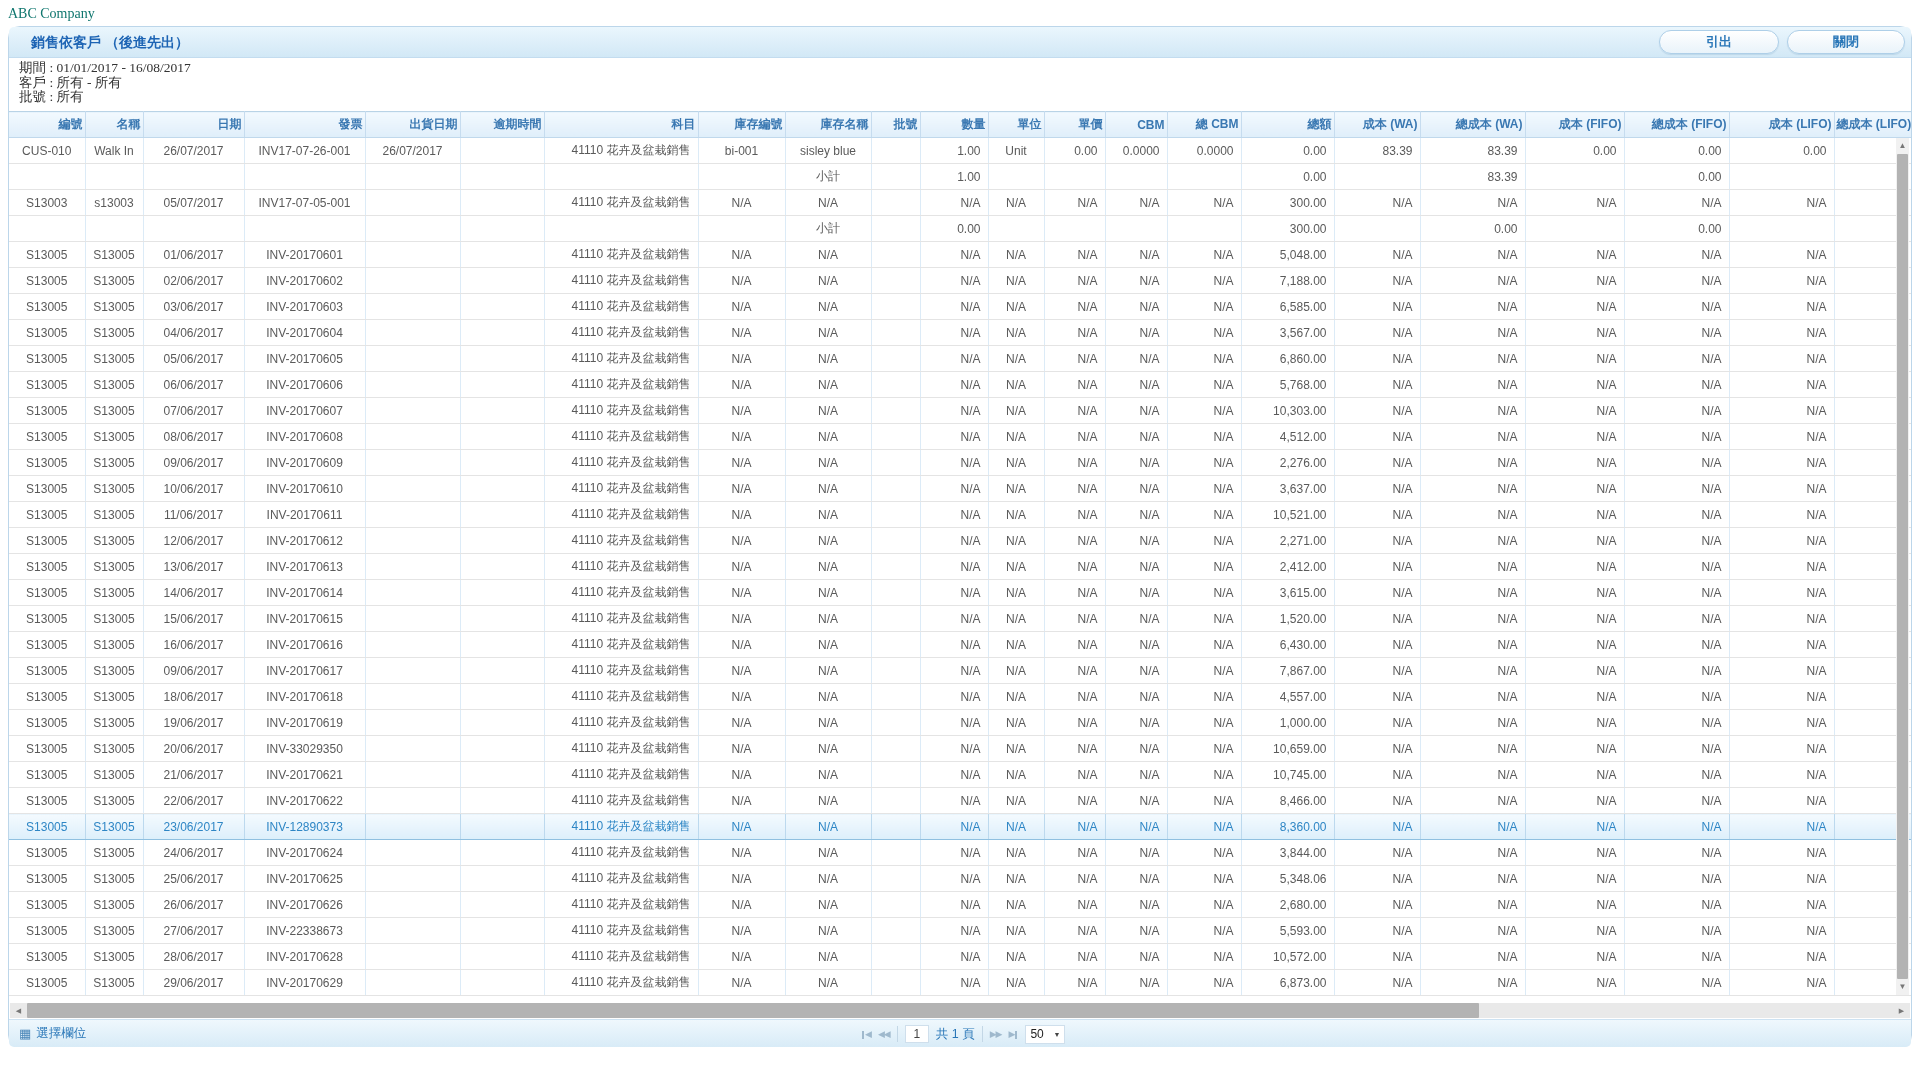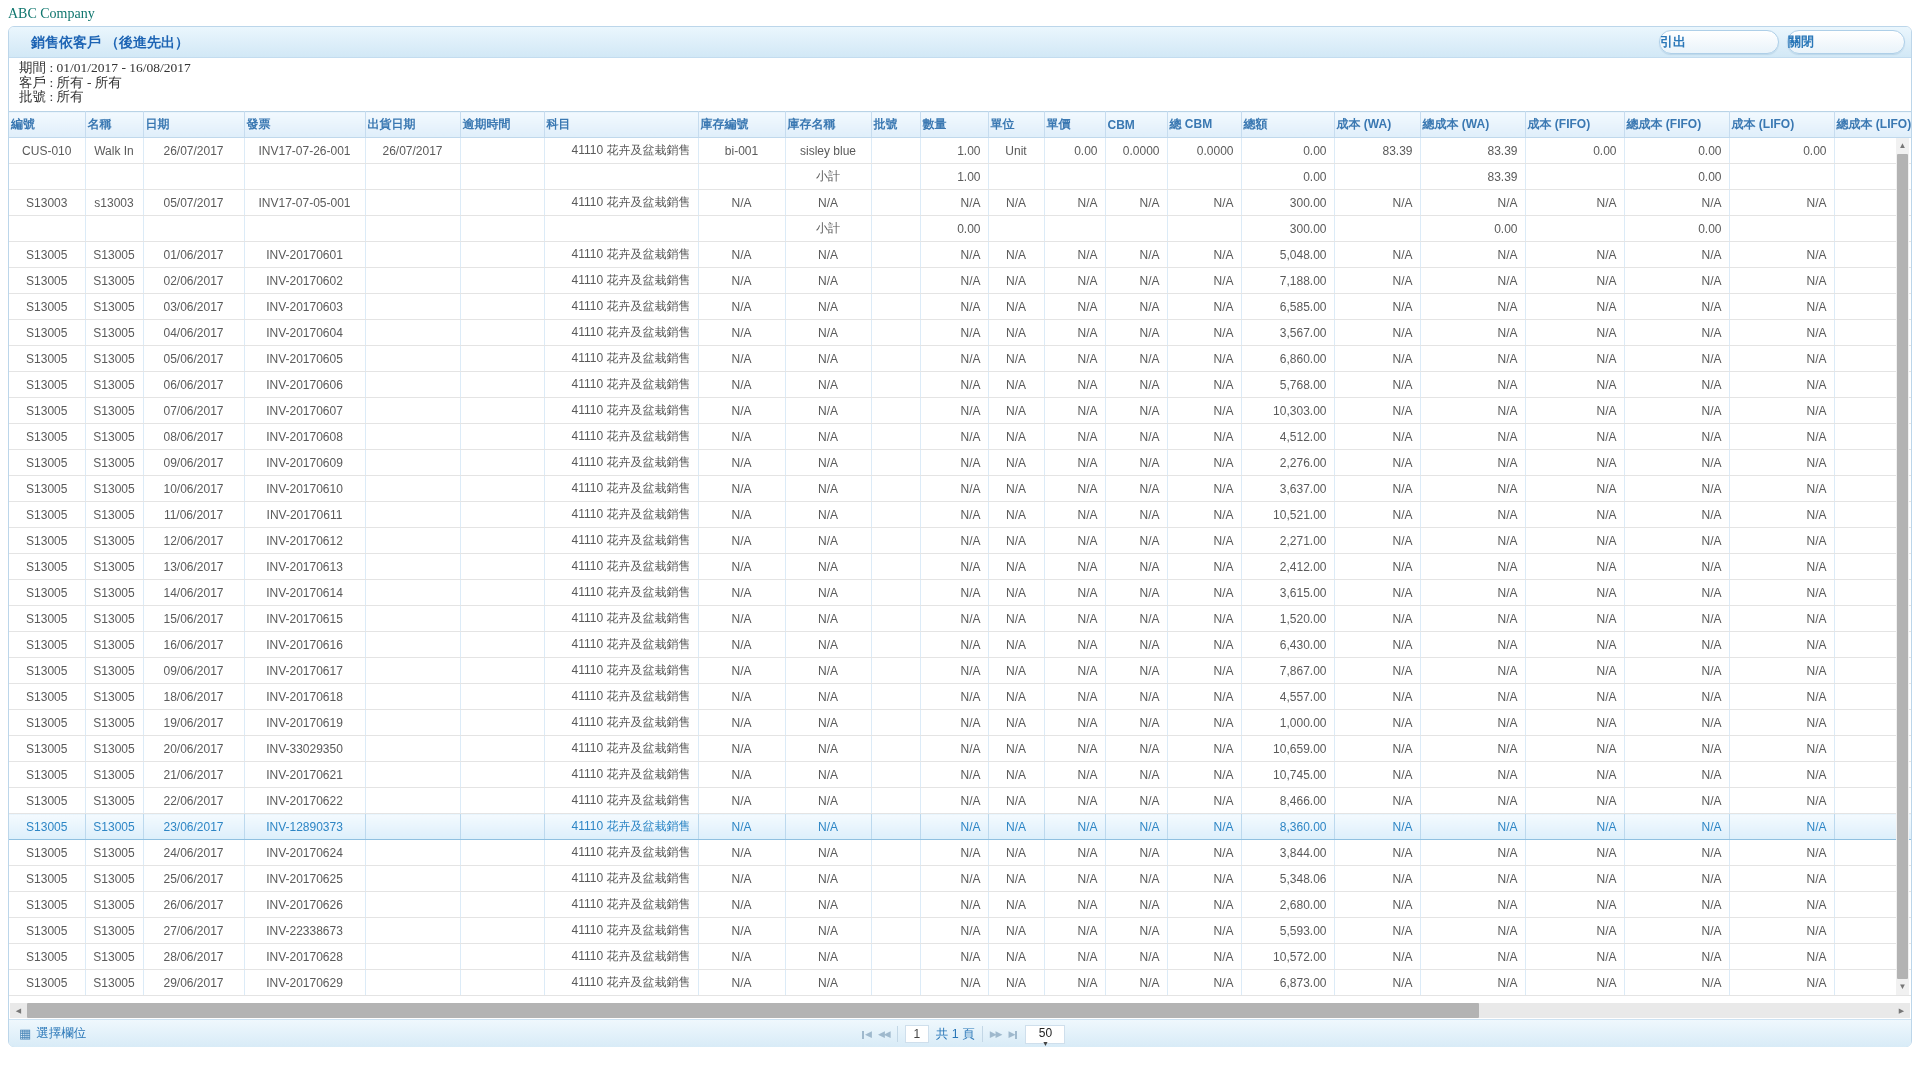--- a/index.html
+++ b/index.html
@@ -2,41 +2,41 @@
 <html><head>
 <meta charset="utf-8">
 <style>
   * { box-sizing: border-box; }
   body { margin:0; background:#fff; font-family:"Liberation Sans",sans-serif; }
   .screen { position:relative; width:1920px; height:1080px; background:#fff; overflow:hidden; }
 
   .company { position:absolute; left:8px; top:6px; font-family:"Liberation Serif",serif; font-size:14px; color:#0f766e; }
 
   .widget { position:absolute; left:8px; top:26px; width:1904px; height:1021px;
-            border:1px solid #bcd6ea; border-radius:6px; background:#fff; }
+            border:1px solid #bcd6ea; border-radius:12px; background:#fff; }
 
   .titlebar { position:absolute; left:0; top:0; width:100%; height:31px;
               background:linear-gradient(#eaf6fd,#d2e8f6); border-bottom:1px solid #c3dcef;
               border-radius:5px 5px 0 0; }
   .title { position:absolute; left:22px; top:7px; color:#1d64b4; font-weight:bold; font-size:14px; }
   .btn { position:absolute; top:3px; height:24px; border-radius:12px; cursor:pointer;
          background:linear-gradient(#ffffff,#e9f3fa); border:1px solid #aecfe8;
-         color:#2a77b8; font-weight:bold; font-size:13px; text-align:left; line-height:22px;
+         color:#2a77b8; font-weight:bold; font-size:13px; text-align:center; line-height:22px;
          box-shadow:0 1px 1px rgba(120,160,190,.25); }
   .btn-export { right:132px; width:120px; }
   .btn-close  { right:6px;  width:118px; }
 
   .filters { position:absolute; left:10px; top:34px; font-family:"Liberation Serif",serif;
              font-size:13.5px; color:#333; line-height:14.5px; }
 
   .tablewrap { position:absolute; left:0; top:84px; width:1902px; }
   table { border-collapse:collapse; table-layout:fixed; width:1902px; font-size:12px; }
   th { height:26px; background:linear-gradient(#f2f9fe,#dfeefa); color:#3a78b2; font-weight:bold;
        border-right:1px solid #c6dcef; border-top:1px solid #b9d3e6; border-bottom:1px solid #c0d8ec;
-       text-align:left; padding:0 2px; white-space:nowrap; overflow:hidden; cursor:pointer; }
+       text-align:right; padding:0 2px; white-space:nowrap; overflow:hidden; cursor:pointer; }
   th:last-child { border-right:none; }
   td { height:26px; border-right:1px solid #dcebf7; border-bottom:1px solid #e4e4e4;
        color:#5a5a5a; padding:0 7px; white-space:nowrap; overflow:hidden; background:#fff; }
   td:last-child { border-right:none; }
   td.c { text-align:center; padding:0 2px; }
   td.r { text-align:right; }
   .link { cursor:pointer; }
   tr.selected td { background:linear-gradient(#f4fafe,#dceffb); color:#2e86c5;
                    border-top:1px solid #8fc0e0; border-bottom:1px solid #8fc0e0;
                    border-right-color:#bcd9ee; }
@@ -66,21 +66,21 @@
            gap:7px; color:#9fb9cd; font-size:9px; }
   .pg-nav { cursor:pointer; letter-spacing:-1px; user-select:none; }
   .pg-bar { display:inline-block; width:2px; height:8px; background:currentColor;
             vertical-align:middle; margin:0 1px; }
   .pg-sep { width:1px; height:16px; background:#c3d7e6; }
   .pg-box { width:24px; height:18px; background:#fff; border:1px solid #cfdfec; color:#444;
             font-size:12px; text-align:center; line-height:17px; }
   .pg-label { color:#2a77b8; font-size:12.5px; white-space:nowrap; }
   .size-box { width:40px; height:19px; background:#fff; border:1px solid #cfdfec; color:#222;
               font-size:12px; display:flex; align-items:center; justify-content:space-between;
-              padding:0 4px; cursor:pointer;flex-direction:column; }
+              padding:0 4px; cursor:pointer; }
   .size-caret { font-size:7px; color:#444; }
 </style>
 </head>
 <body>
 
 <div class="screen">
 
   <div class="company">ABC Company</div>
 
   <div class="widget">

